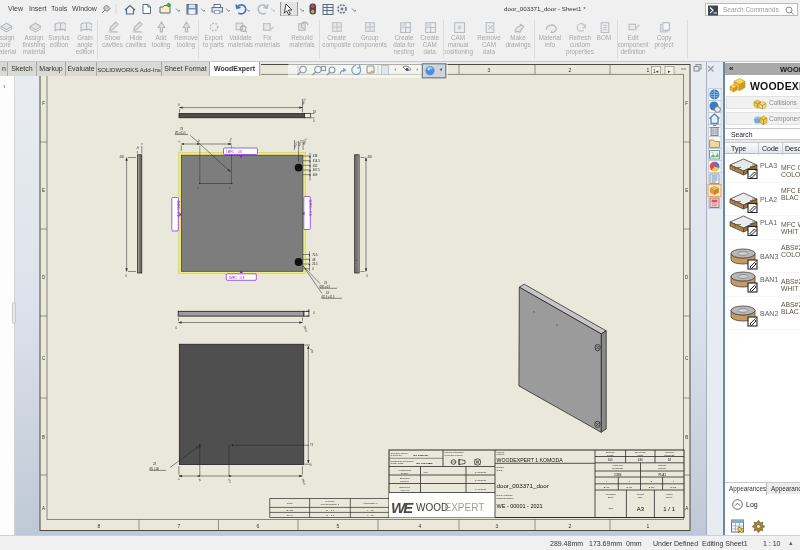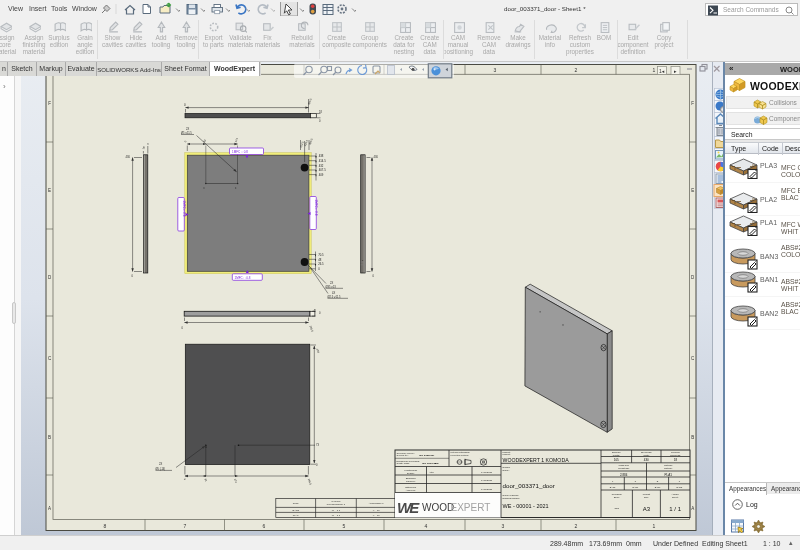--- a/index.html
+++ b/index.html
@@ -181,21 +181,21 @@
  <div class="ab" style="left:641px;top:17px;width:46px;text-align:center;font-size:6.3px;line-height:7px;color:#a9a9a9">Copy<br>project</div>
  <div class="ab" style="left:96.5px;top:3px;width:1px;height:39px;background:#dcdcdc"></div>
  <div class="ab" style="left:197.5px;top:3px;width:1px;height:39px;background:#dcdcdc"></div>
  <div class="ab" style="left:318.6px;top:3px;width:1px;height:39px;background:#dcdcdc"></div>
  <div class="ab" style="left:443px;top:3px;width:1px;height:39px;background:#dcdcdc"></div>
  <div class="ab" style="left:534px;top:3px;width:1px;height:39px;background:#dcdcdc"></div>
  <div class="ab" style="left:617px;top:3px;width:1px;height:39px;background:#dcdcdc"></div>
  <div class="ab" style="left:686.7px;top:3px;width:1px;height:39px;background:#dcdcdc"></div>
 </div>
 
-<div class="ab" id="vp" style="left:21px;top:62px;width:564px;height:473px">
+<div class="ab" id="vp" style="left:15px;top:62px;width:564px;height:473px">
 <svg width="708" height="473" viewBox="15 62 708 473">
 <defs>
 <linearGradient id="vg" x1="0" y1="0" x2="0" y2="1">
  <stop offset="0" stop-color="#e9edf2"></stop>
             <stop offset="0.5" stop-color="#dde3ec"></stop>
             <stop offset="1" stop-color="#bfc8d6"></stop>
 </linearGradient>
 <marker id="ar" viewBox="0 0 10 10" refX="9" refY="5" markerWidth="7" markerHeight="7" orient="auto-start-reverse">
             <path d="M0 1.5 L10 5 L0 8.5 Z" fill="#333"></path>
           </marker>

